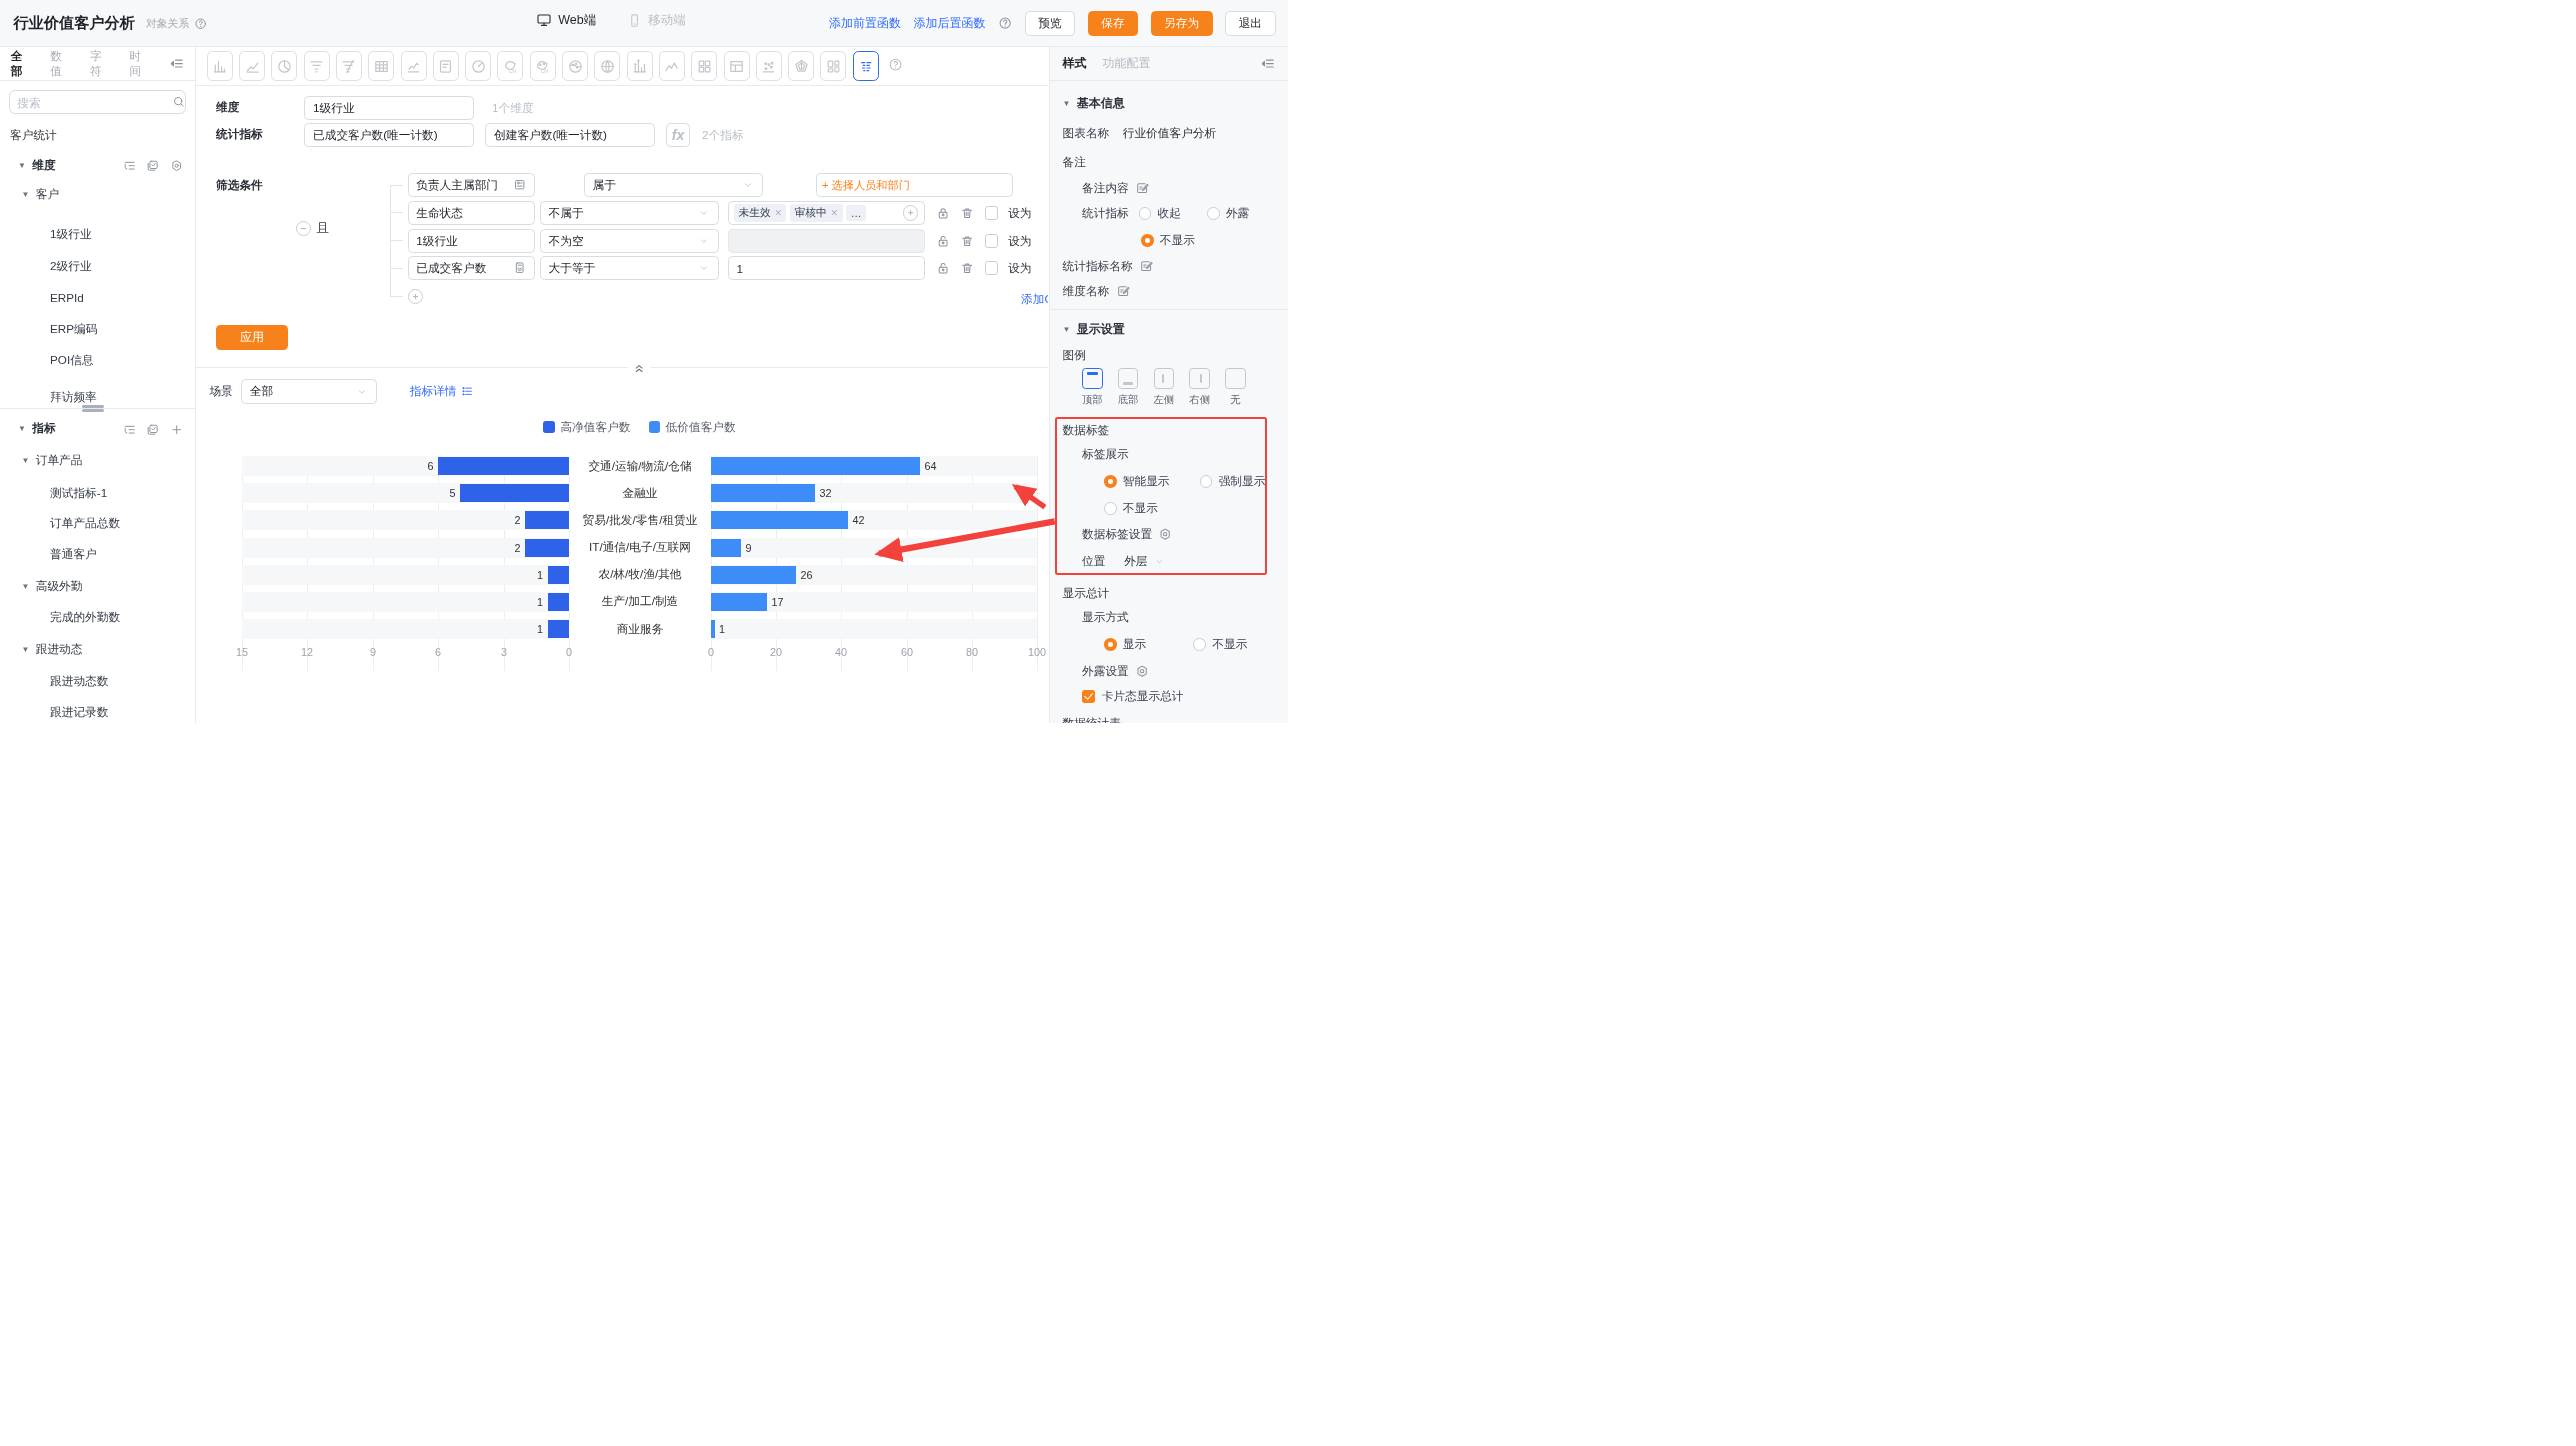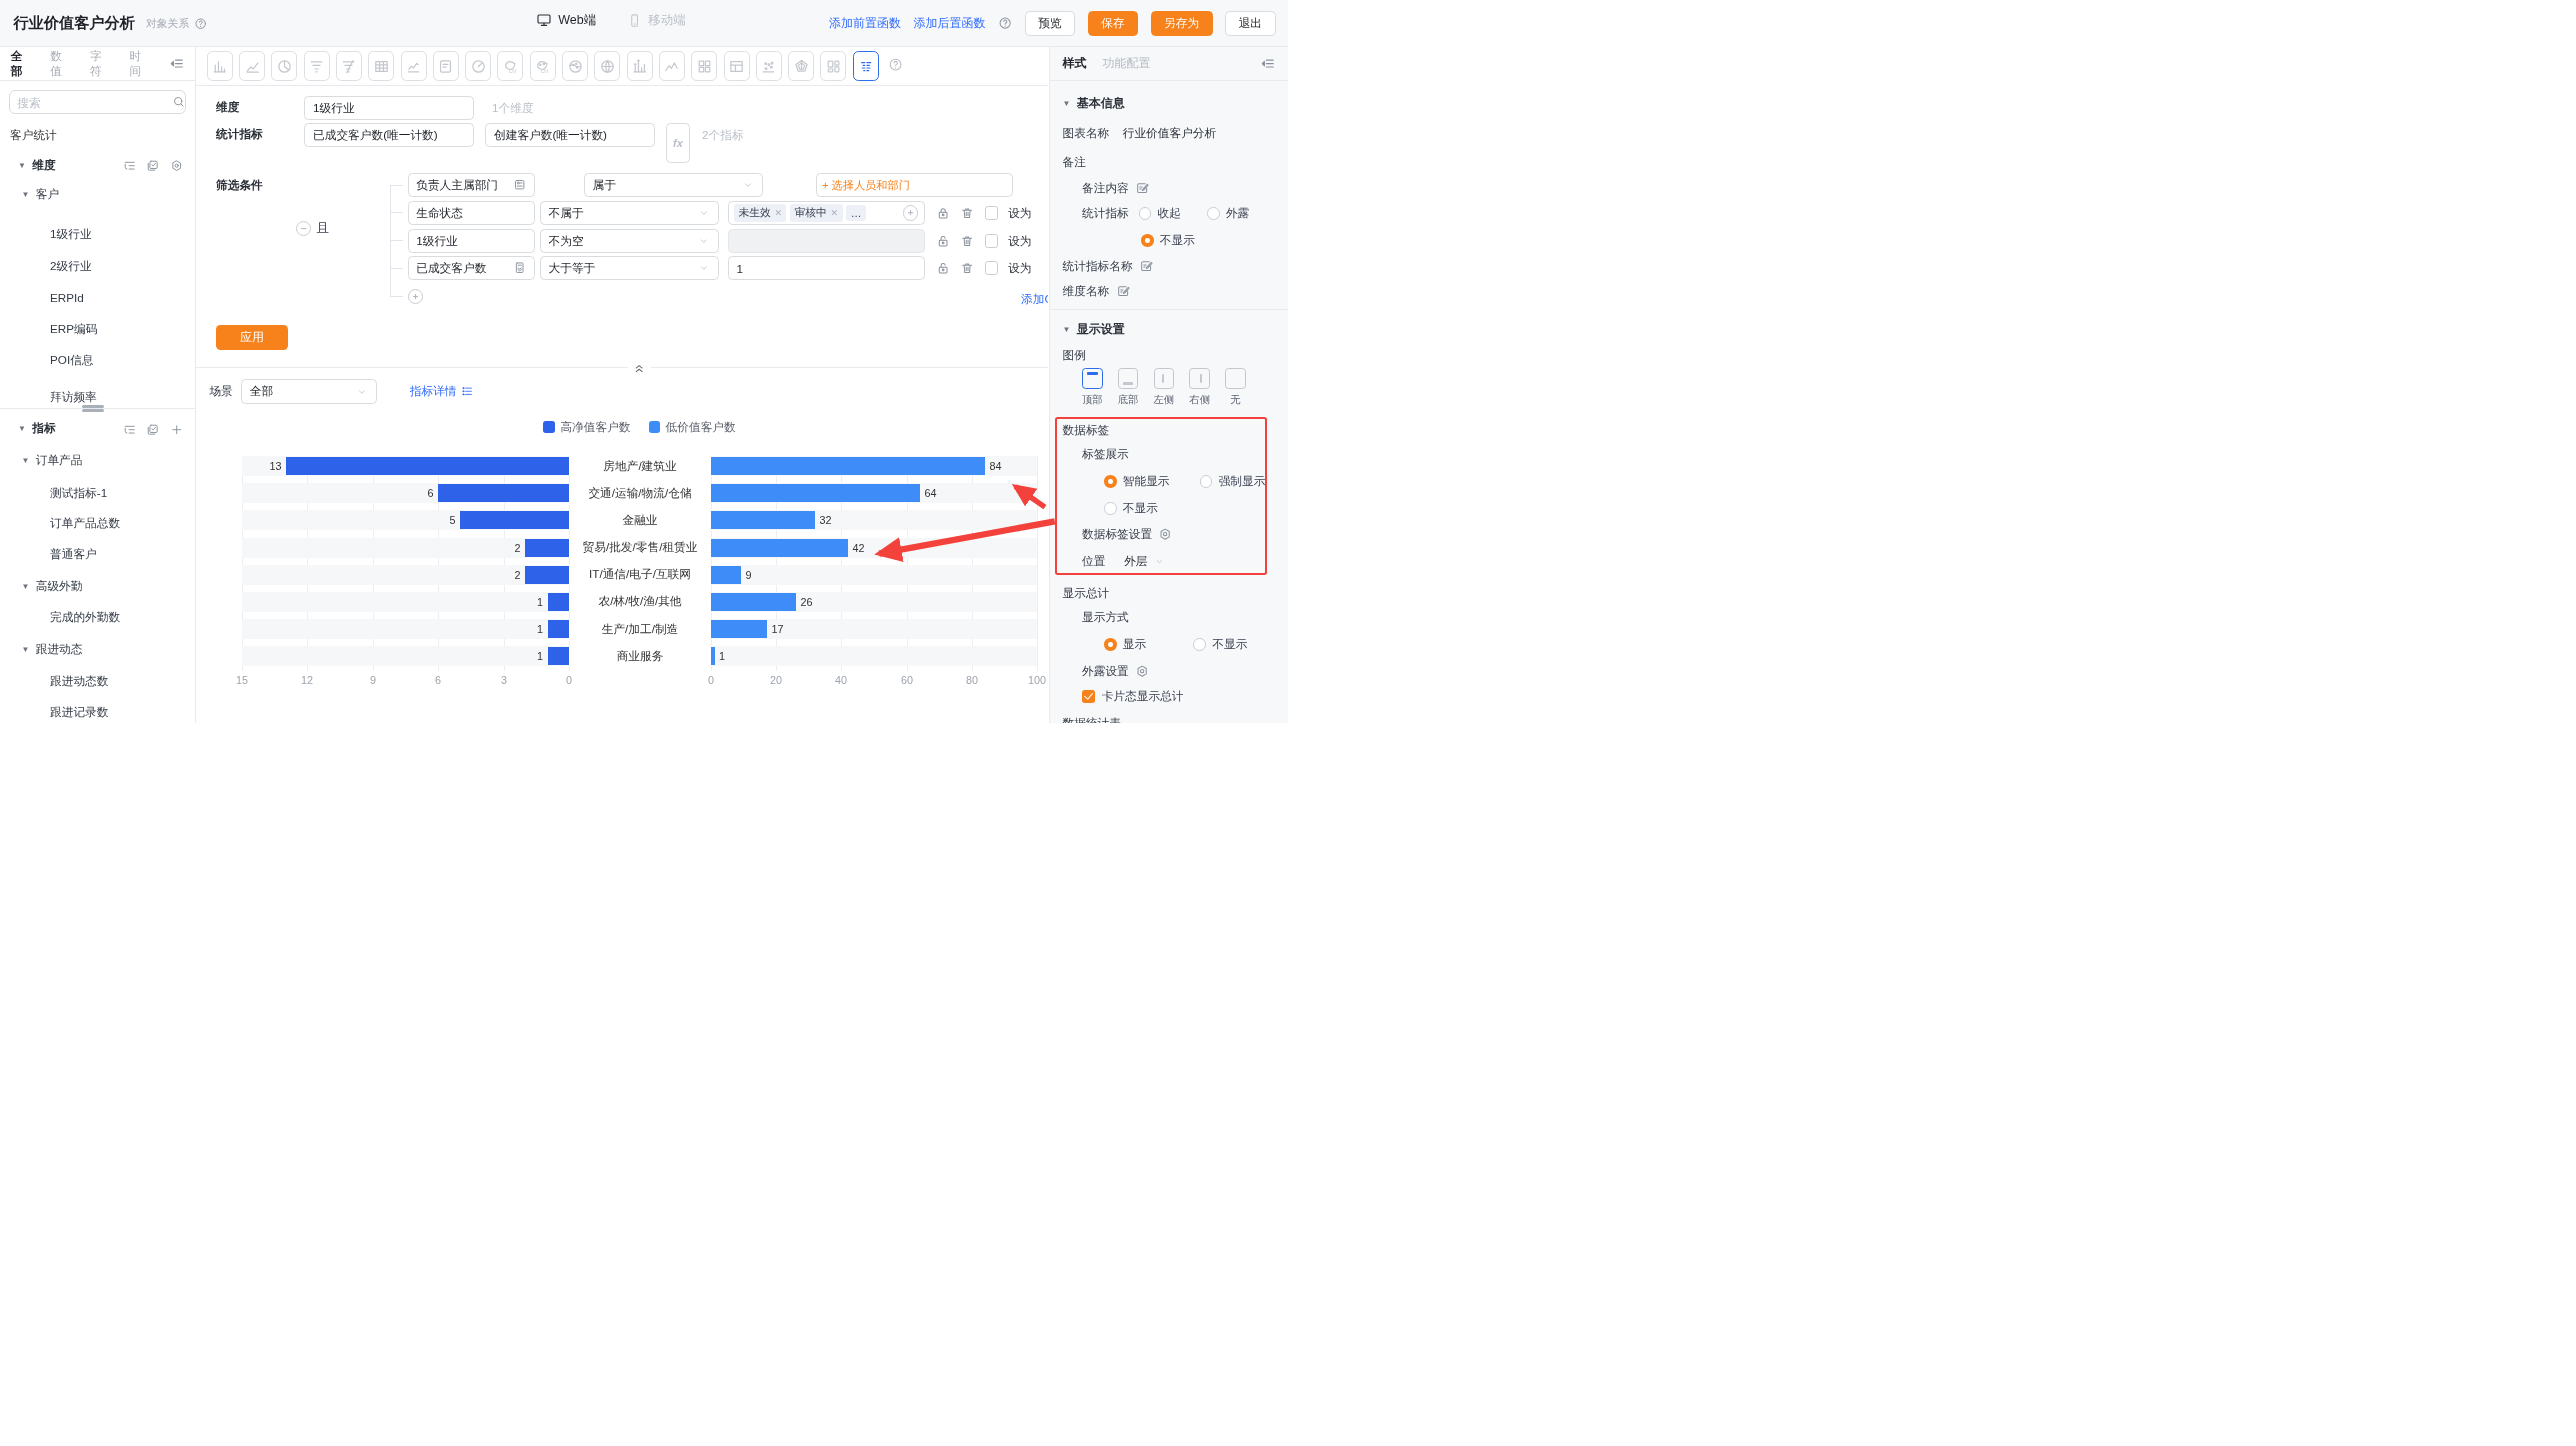--- a/index.html
+++ b/index.html
@@ -41,21 +41,21 @@
   
   .main{position:absolute;left:196px;top:47px;width:852px;height:677px;background:#fff;overflow:hidden;}
   .m-toolbar{position:absolute;left:0;top:0;width:100%;height:39px;border-bottom:0.9px solid var(--line);display:flex;align-items:center;padding:0 10.8px;gap:6.3px;}
   .tbtn{width:26px;height:30px;border:0.9px solid #dcdfe3;border-radius:5.4px;display:flex;align-items:center;justify-content:center;color:#c3c7cd;cursor:pointer;background:#fff;flex:0 0 auto;}
   .tbtn.sel{border-color:#2D6CEA;color:#2D6CEA;border-width:1.3px;}
   .thelp{margin-left:2.7px;color:#b9bfc7;}
   .m-config{position:absolute;left:0;top:39px;width:100%;height:281px;}
   .flabel{position:absolute;left:20px;font-weight:bold;color:#2a2f38;}
   .inp{border:0.9px solid var(--border);border-radius:4.5px;height:24px;display:flex;align-items:center;padding:0 8px;background:#fff;color:var(--txt-dark);}
   .hint{color:#b9bfc7;}
-  .fxbtn{width:24px;height:40px;border:0.9px solid var(--border);border-radius:4.5px;display:flex;align-items:center;justify-content:center;color:#b9bfc7;font-style:italic;font-weight:bold;font-size:11px;}
+  .fxbtn{width:24px;height:24px;border:0.9px solid var(--border);border-radius:4.5px;display:flex;align-items:center;justify-content:center;color:#b9bfc7;font-style:italic;font-weight:bold;font-size:14px;}
   .frow{position:absolute;left:212px;height:24px;display:flex;align-items:center;}
   .fld{width:127px;height:24px;border:0.9px solid var(--border);border-radius:4.5px;display:flex;align-items:center;padding:0 7.2px;background:#fff;color:var(--txt-dark);}
   .fld .icon{margin-left:auto;}
   .op{width:179px;height:24px;margin-left:4.5px;border:0.9px solid var(--border);border-radius:4.5px;display:flex;align-items:center;padding:0 8px;background:#fff;color:var(--txt-dark);}
   .op .icon{margin-left:auto;}
   .val{width:197px;height:24px;margin-left:9px;border:0.9px solid var(--border);border-radius:4.5px;display:flex;align-items:center;padding:0 5.4px;background:#fff;gap:3.6px;}
   .val.dis{background:#f0f1f3;border-color:#e4e6ea;}
   .val .lnk{color:var(--orange);font-size:11.2px;}
   .tag{background:#edf0f7;border-radius:2.7px;padding:1.8px 4.5px;font-size:10.8px;color:#3a4welcome050;color:#3a4050;display:flex;align-items:center;gap:3.6px;}
   .tag .x{color:#aab0b9;font-size:9px;}
@@ -702,31 +702,20 @@
             <div class="gl" style="left:327px"></div>
             <div class="gl" style="left:469px"></div>
             <div class="gl" style="left:534px"></div>
             <div class="gl" style="left:599px"></div>
             <div class="gl" style="left:665px"></div>
             <div class="gl" style="left:730px"></div>
             <div class="gl" style="left:795px"></div>
           </div>
           <div class="crow">
             <div class="cl">
-              <span class="bval">13</span>
-              <span class="bar" style="width:283px;background:#2E62E9"></span>
-            </div>
-            <div class="cc">房地产/建筑业</div>
-            <div class="cr">
-              <span class="bar" style="width:274px;background:#3E8CF7"></span>
-              <span class="bval">84</span>
-            </div>
-          </div>
-          <div class="crow">
-            <div class="cl">
               <span class="bval">6</span>
               <span class="bar" style="width:131px;background:#2E62E9"></span>
             </div>
             <div class="cc">交通/运输/物流/仓储</div>
             <div class="cr">
               <span class="bar" style="width:209px;background:#3E8CF7"></span>
               <span class="bval">64</span>
             </div>
           </div>
           <div class="crow">

